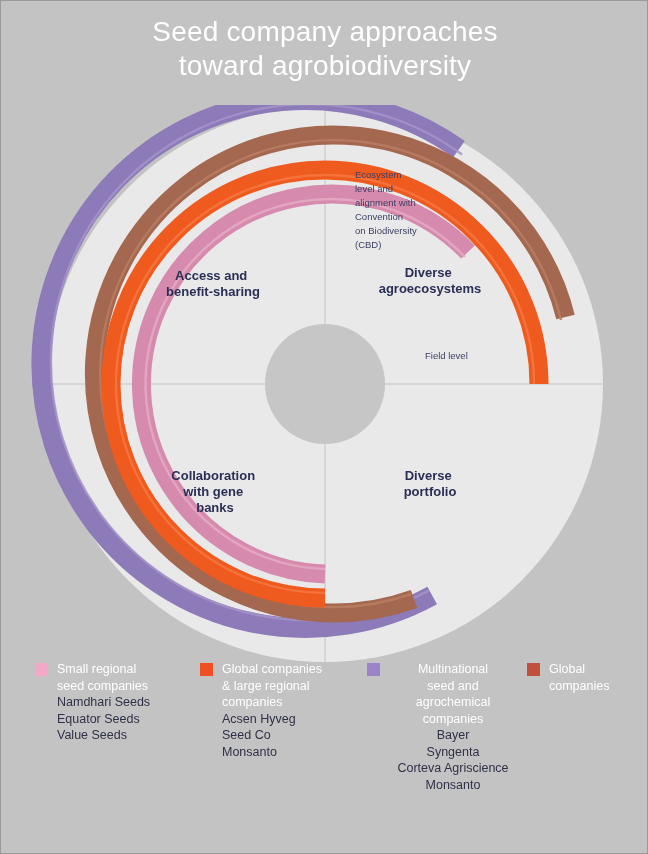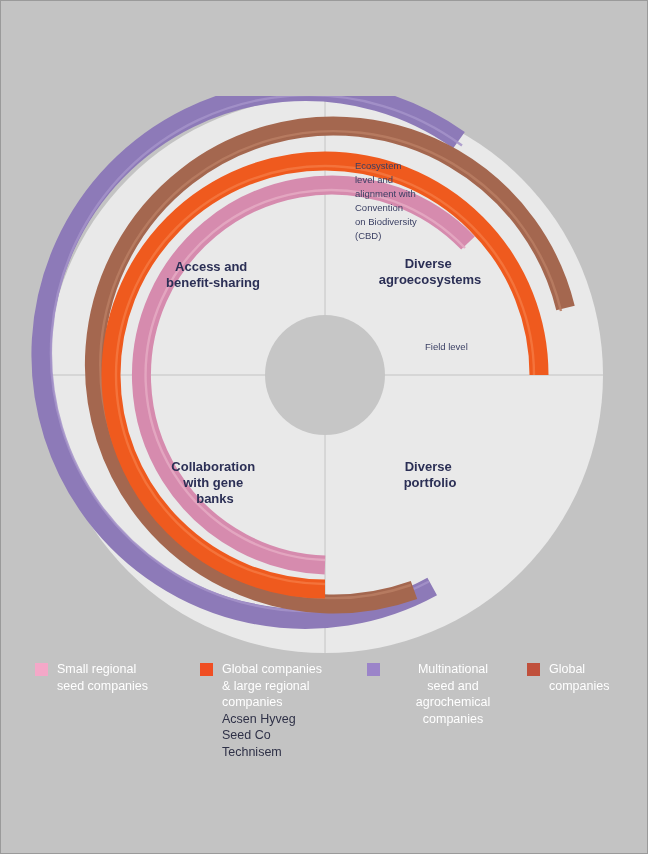--- a/index.html
+++ b/index.html
@@ -26,21 +26,21 @@
     font-size:28px;
     line-height:1.22;
     font-weight:400;
     letter-spacing:0.2px;
     white-space:pre-line;
   }
 
   
   #chart-wrap{
     position:absolute;
-    left:24px;top:95px;
+    left:24px;top:104px;
     width:600px;height:580px;
   }
   #chart-svg{display:block;}
 
   .q-label{
     font-size:13px;
     font-weight:bold;
     fill:#2b2f55;
   }
   .axis-label{
@@ -90,20 +90,22 @@
     display:block;
     padding-left:22px;
     margin-top:0px;
   }
 </style>
 </head>
 <body>
 
 <div id="page">
 
+  <div id="title">Seed company approaches
+toward agrobiodiversity</div>
 
   <div id="chart-wrap">
     <svg id="chart-svg" width="600" height="580" viewBox="0 0 600 580">
 
       <circle cx="300" cy="279" r="278" fill="#e9e9e9"></circle>
 
       <line x1="300" y1="1" x2="300" y2="557" stroke="#cfcfcf" stroke-width="1.4"></line>
       <line x1="22" y1="279" x2="578" y2="279" stroke="#cfcfcf" stroke-width="1.4"></line>
 
       <g>
@@ -172,42 +174,49 @@
   </div>
 
   <div id="legend">
 
     <div class="legend-col c1">
       <div class="legend-head">
         <span class="sw" style="background: rgb(244, 168, 200);"></span>
         <span class="legend-title">Small regional
 seed companies</span>
       </div>
+      <span class="legend-items">Namdhari Seeds
+Equator Seeds
+Value Seeds</span>
     </div>
 
     <div class="legend-col c2">
       <div class="legend-head">
         <span class="sw" style="background: rgb(240, 78, 35);"></span>
         <span class="legend-title">Global companies
 &amp; large regional
 companies</span>
       </div>
       <span class="legend-items">Acsen Hyveg
 Seed Co
-Technisem</span>
+Monsanto</span>
     </div>
 
     <div class="legend-col c3">
       <div class="legend-head">
         <span class="sw" style="background: rgb(155, 132, 201);"></span>
         <span class="legend-title">Multinational
 seed and
 agrochemical
 companies</span>
       </div>
+      <span class="legend-items">Bayer
+Syngenta
+Corteva Agriscience
+Monsanto</span>
     </div>
 
     <div class="legend-col c4">
       <div class="legend-head">
         <span class="sw" style="background: rgb(192, 80, 60);"></span>
         <span class="legend-title">Global
 companies</span>
       </div>
     </div>
 

